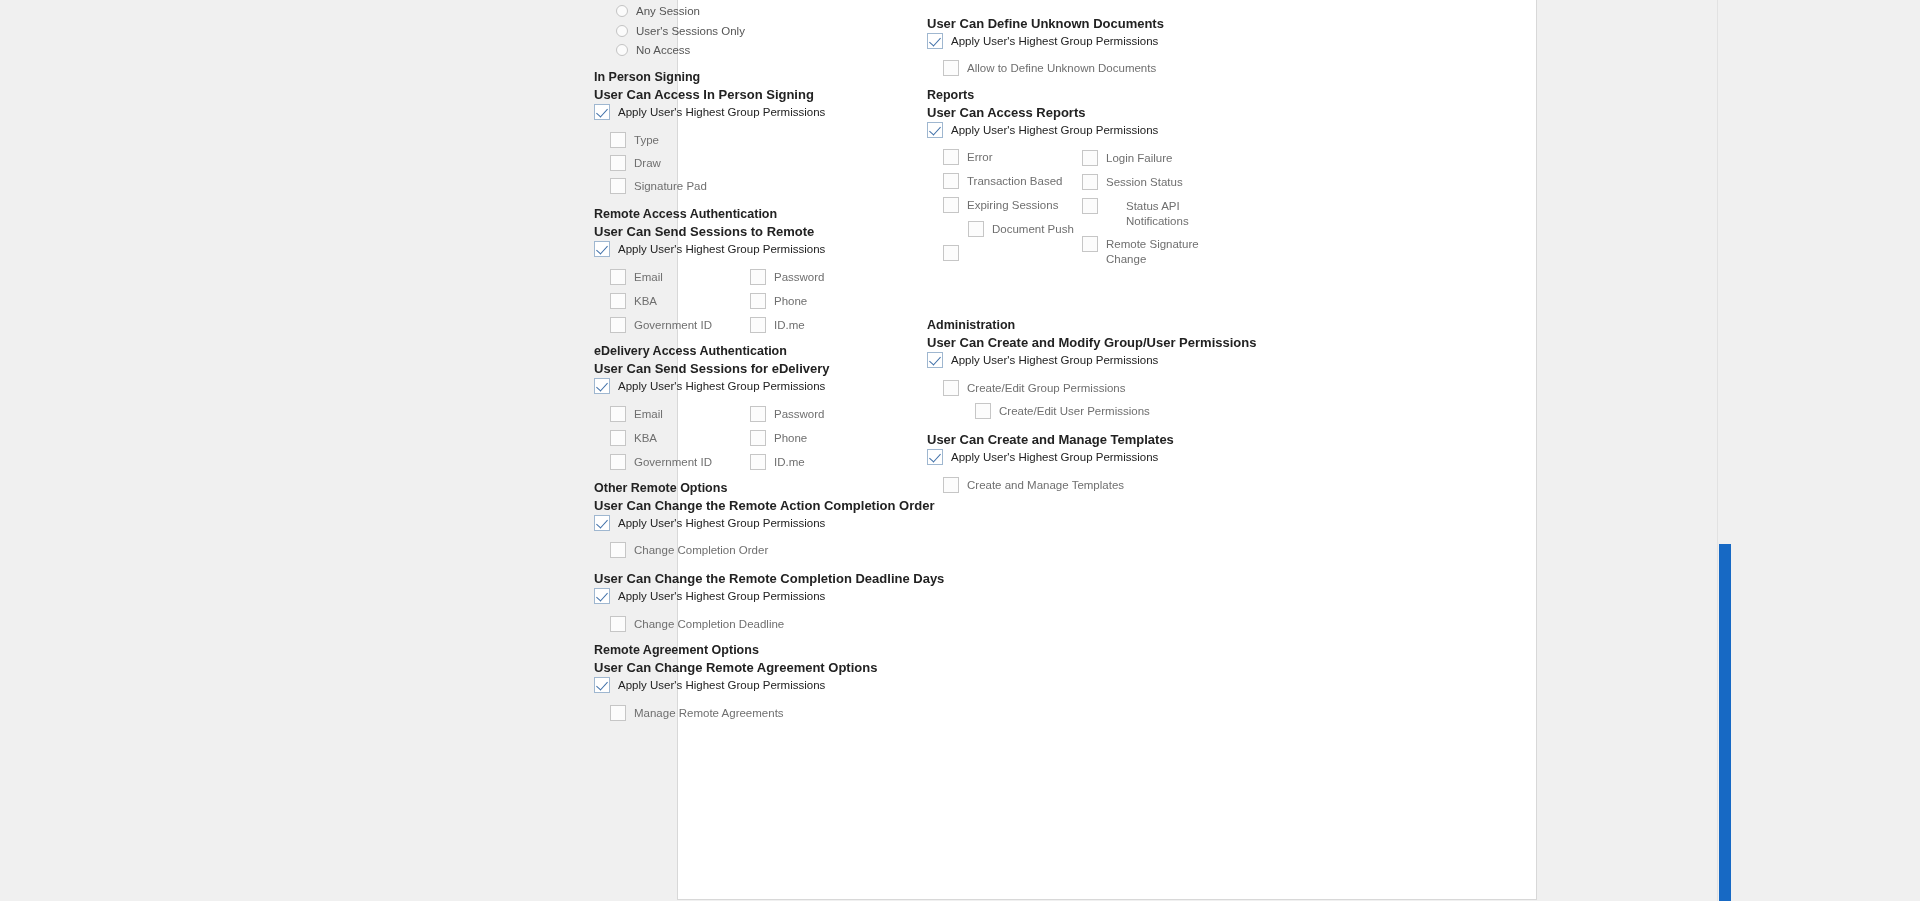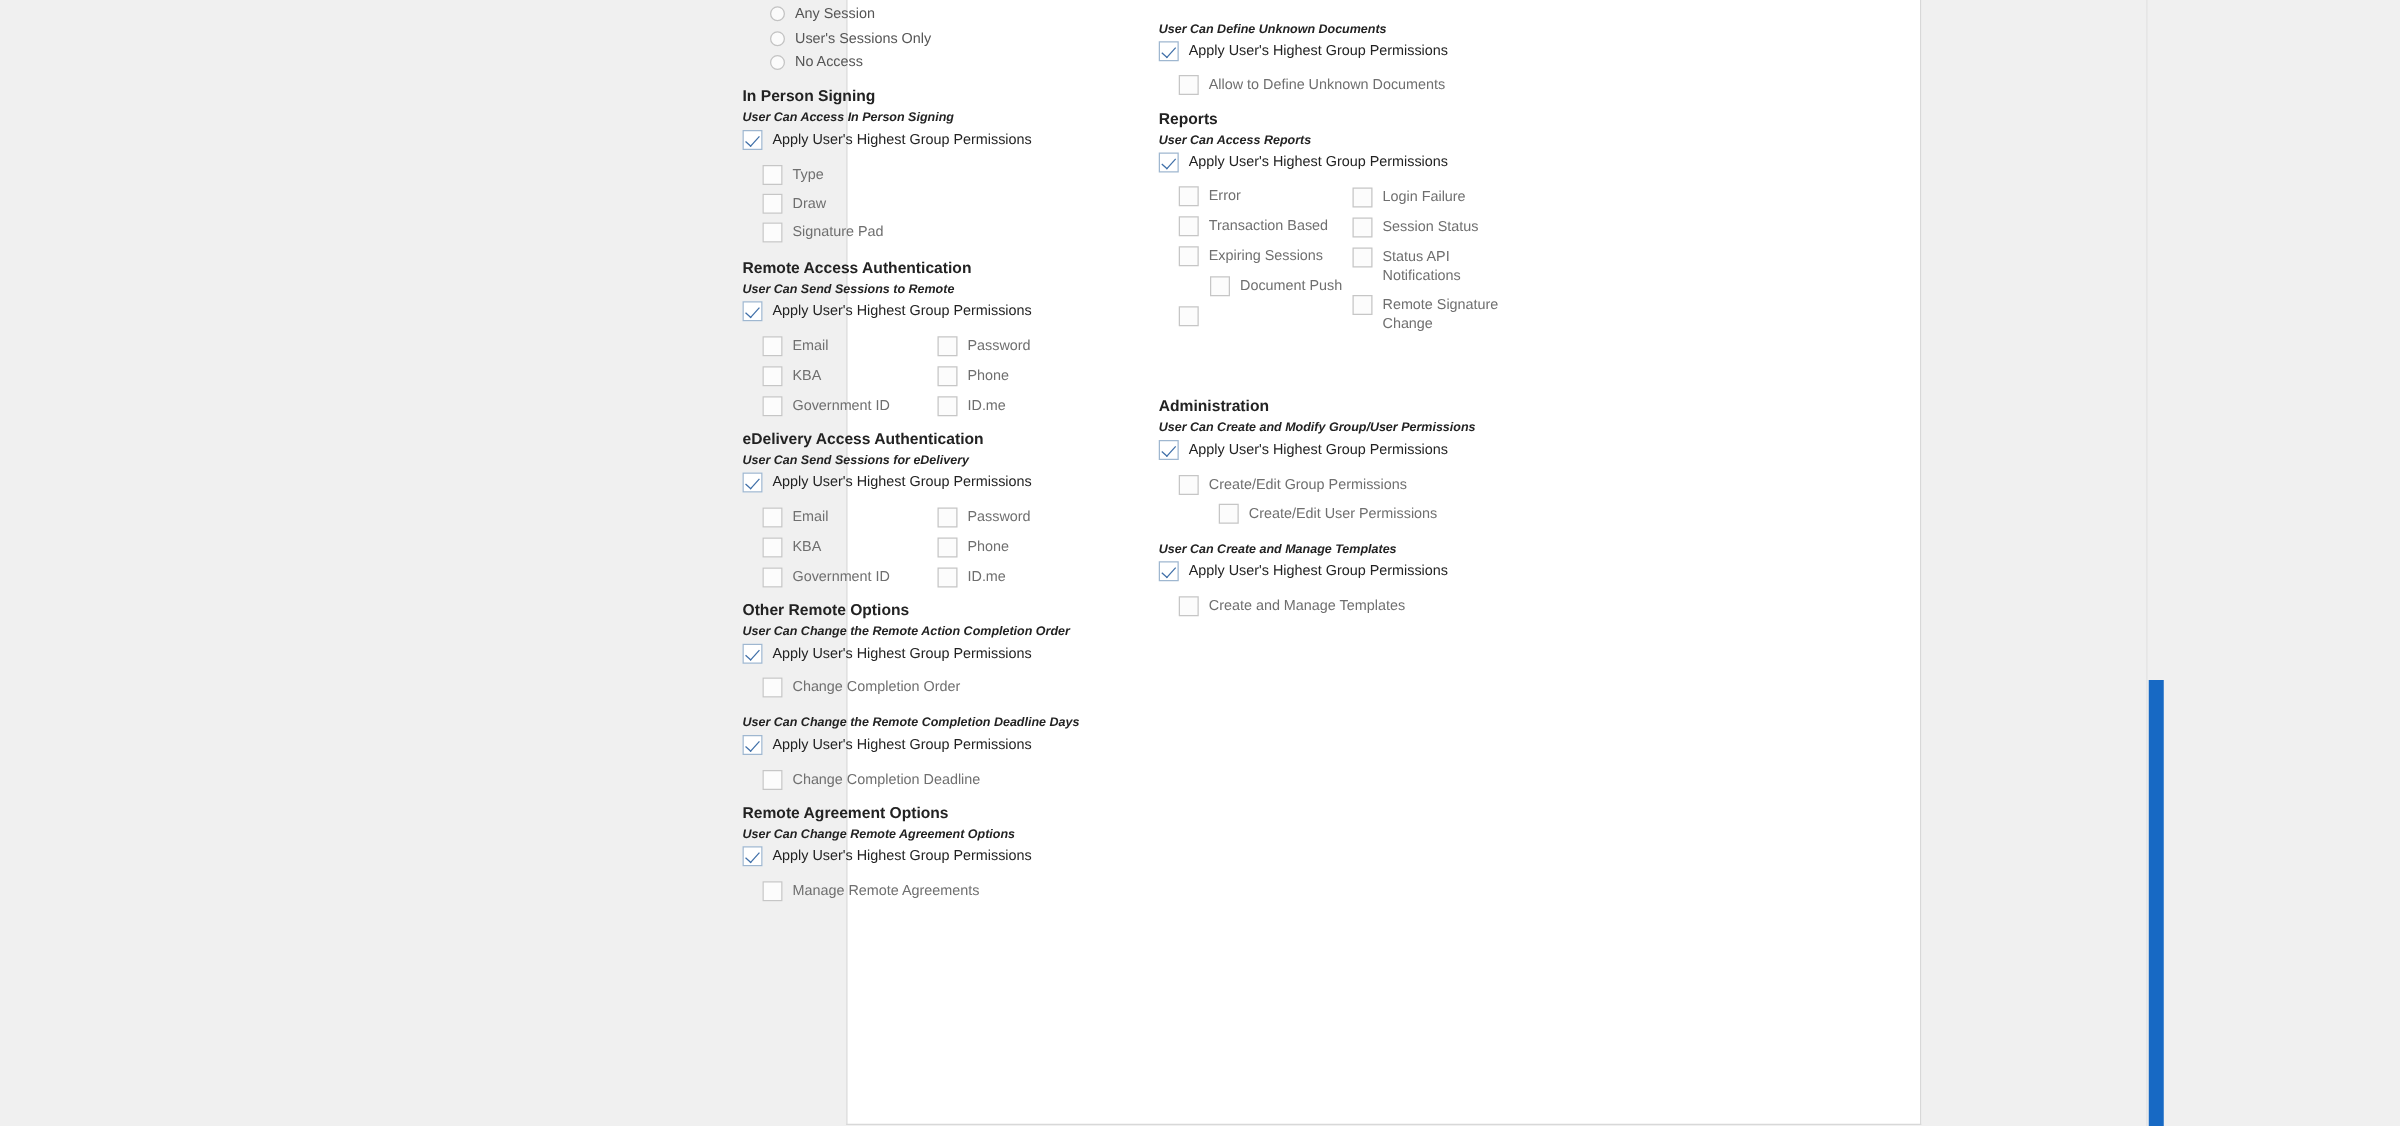--- a/index.html
+++ b/index.html
@@ -54,26 +54,25 @@
   .col-right { left: 1137px; }
 
   .section-title {
     font-size: 12.5px;
     font-weight: bold;
     color: #222222;
     margin: 0;
     line-height: 15px;
   }
   .perm-label {
-    font-size: 10px;
+    font-size: 13px;
     font-weight: bold;
     color: #222222;
     margin: 0;
     line-height: 14px;
-    font-style: italic;
   }
   .row {
     position: absolute;
     display: flex;
     align-items: flex-start;
   }
 
   
   .radio {
     width: 12px;
@@ -339,21 +338,21 @@
     </div>
 
     <div class="row" style="left:-55px; top:150px;">
       <span class="cb"></span>
       <span class="cb-label dim">Login Failure</span>
     </div>
     <div class="row" style="left:-55px; top:174px;">
       <span class="cb"></span>
       <span class="cb-label dim">Session Status</span>
     </div>
-    <div class="row" style="left:-55px; top:198px;">
+    <div class="row" style="left:-55px; top:198px;gap:20px;">
       <span class="cb"></span>
       <span class="cb-label dim wrap-wide">Status API Notifications</span>
     </div>
     <div class="row" style="left:-55px; top:236px;">
       <span class="cb"></span>
       <span class="cb-label dim wrap-wide">Remote Signature Change</span>
     </div>
 
     <div class="row" style="left:-210px; top:318px;">
       <span class="section-title">Administration</span>

